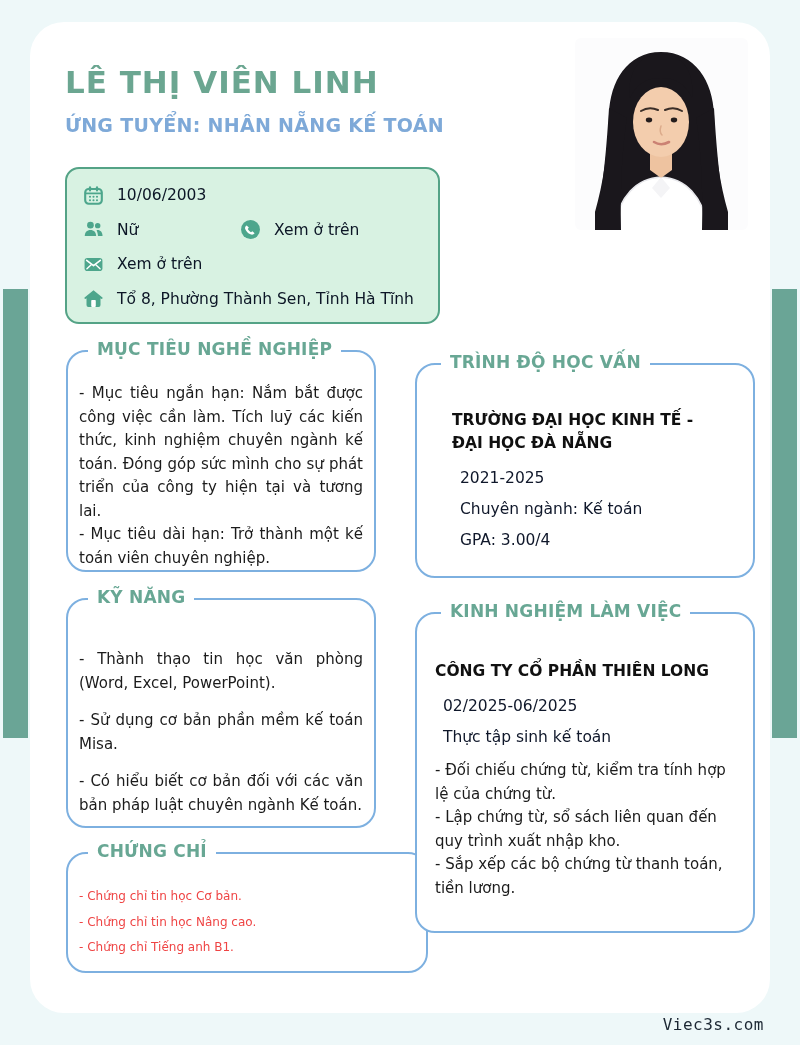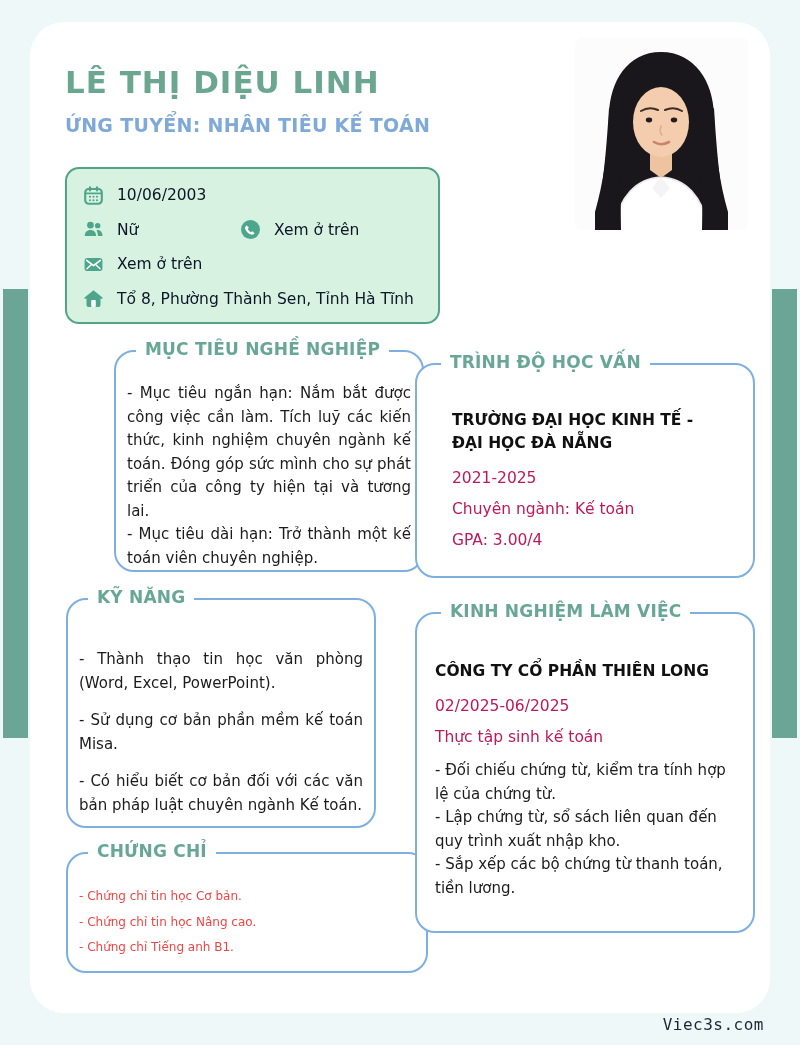--- a/index.html
+++ b/index.html
@@ -64,52 +64,52 @@
     border:2px solid #7db0e0;border-radius:20px;
     box-sizing:border-box;
   }
   .box-title{
     position:absolute;top:-13px;left:20px;
     background:#ffffff;padding:0 9px;
     font-size:17px;font-weight:700;letter-spacing:0.2px;
     color:#68a794;white-space:nowrap;
   }
   .box.right-col .box-title{left:24px;}
-  .box-objective{left:36px;top:328px;width:310px;height:222px;padding:30px 11px 10px;margin-left:48px;}
+  .box-objective{left:36px;top:328px;width:310px;height:222px;padding:30px 11px 10px;}
   .box-skills{left:36px;top:576px;width:310px;height:230px;padding:48px 11px 12px;}
   .box-certs{left:36px;top:830px;width:362px;height:121px;padding:30px 11px 10px;}
   .box-education{left:385px;top:341px;width:340px;height:215px;padding:44px 35px 12px;}
   .box-experience{left:385px;top:590px;width:340px;height:321px;padding:46px 18px 12px;}
   .body-text{
     font-size:15px;line-height:23.5px;color:#1b1b1b;margin:0;
   }
   .justify{text-align:justify;}
   .box-skills .body-text{margin-bottom:14px;}
   .cert-line{font-size:12px;line-height:25.5px;color:#ef4444;}
   .entry-name{font-size:15.5px;line-height:23px;font-weight:700;color:#101010;margin:0 0 14px;}
-  .entry-line{font-size:15.5px;color:#be185d;margin:0 0 13px;}
+  .entry-line{font-size:15.5px;color:#0f172a;margin:0 8px 13px;}
   .duties{font-size:15px;line-height:23.5px;color:#1b1b1b;}
   .watermark{
     position:absolute;right:36px;top:1015px;
     font-family:"DejaVu Sans Mono","Liberation Mono",monospace;
     font-size:16px;color:#1c2733;letter-spacing:0.5px;
   }
 </style>
 </head>
 <body>
 
 <div class="page">
 
   <div class="side-bar left"></div>
   <div class="side-bar right"></div>
 
   <div class="card">
 
-    <h1 class="candidate-name">LÊ THỊ DIỆU LINH</h1>
-    <div class="applied-position">ỨNG TUYỂN: NHÂN TIÊU KẾ TOÁN</div>
+    <h1 class="candidate-name">LÊ THỊ VIÊN LINH</h1>
+    <div class="applied-position">ỨNG TUYỂN: NHÂN NẴNG KẾ TOÁN</div>
 
     <div class="photo">
       <svg viewBox="0 0 173 192" width="173" height="192">
         <rect width="173" height="192" fill="#fcfcfd"></rect>
         <path d="M86 14 C52 14 35 44 34 76 C33 114 28 146 20 174 L20 192 L153 192 L153 174 C145 146 140 114 139 76 C138 44 120 14 86 14 Z" fill="#1a171c"></path>
         <path d="M38 192 C44 158 62 140 86 139 C110 140 128 158 134 192 Z" fill="#ffffff"></path>
         <path d="M38 192 C44 158 62 140 86 139 C110 140 128 158 134 192" fill="none" stroke="#e8e8ec" stroke-width="1.5"></path>
         <path d="M75 112 h22 v20 l-11 8 -11 -8 Z" fill="#eec3a0"></path>
         <path d="M86 139 l-9 11 9 10 9-10 Z" fill="#f4f4f6"></path>
         <ellipse cx="86" cy="84" rx="28" ry="35" fill="#f3cdad"></ellipse>

